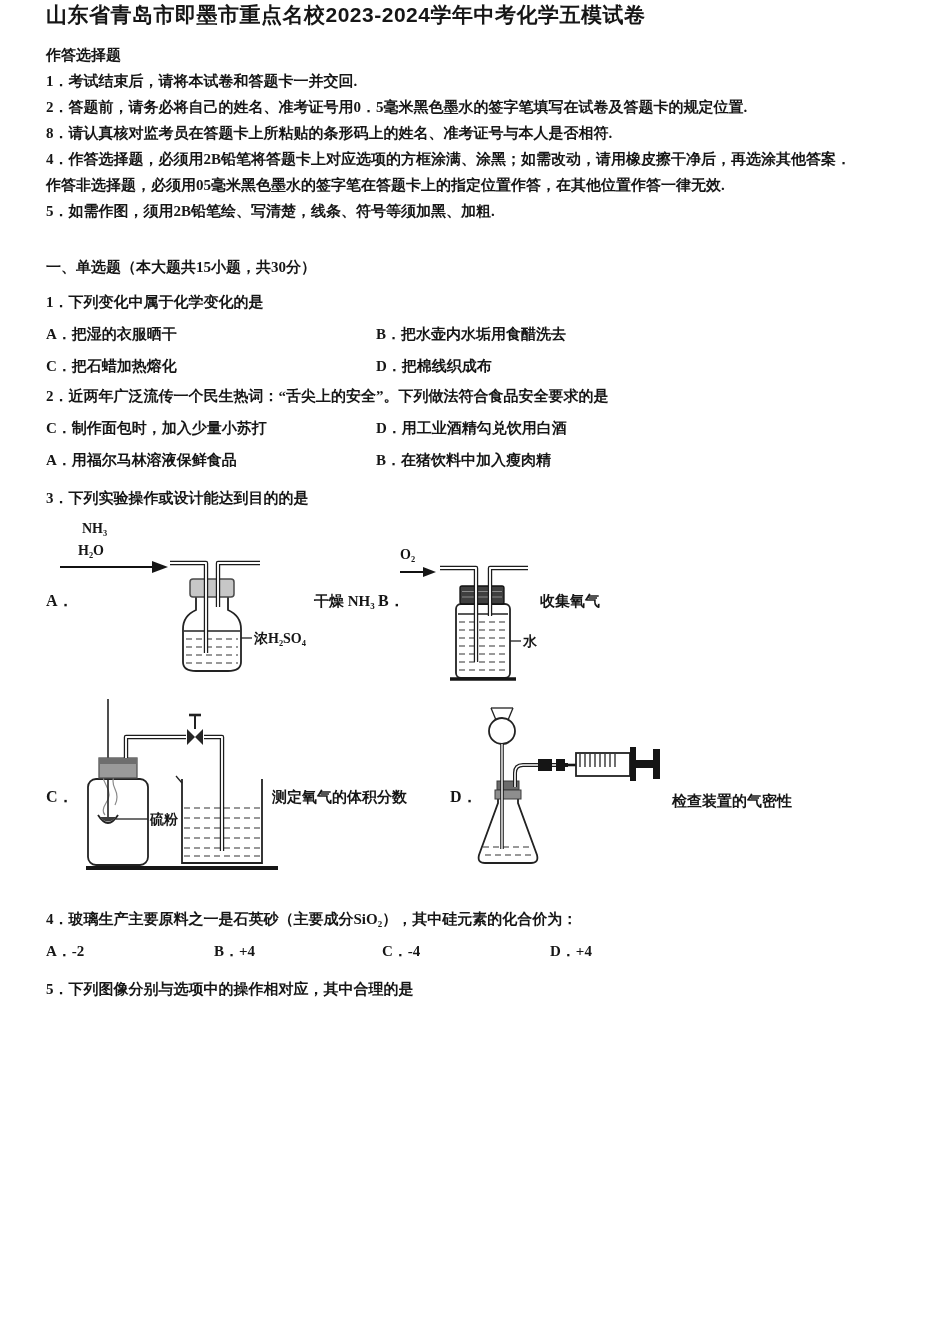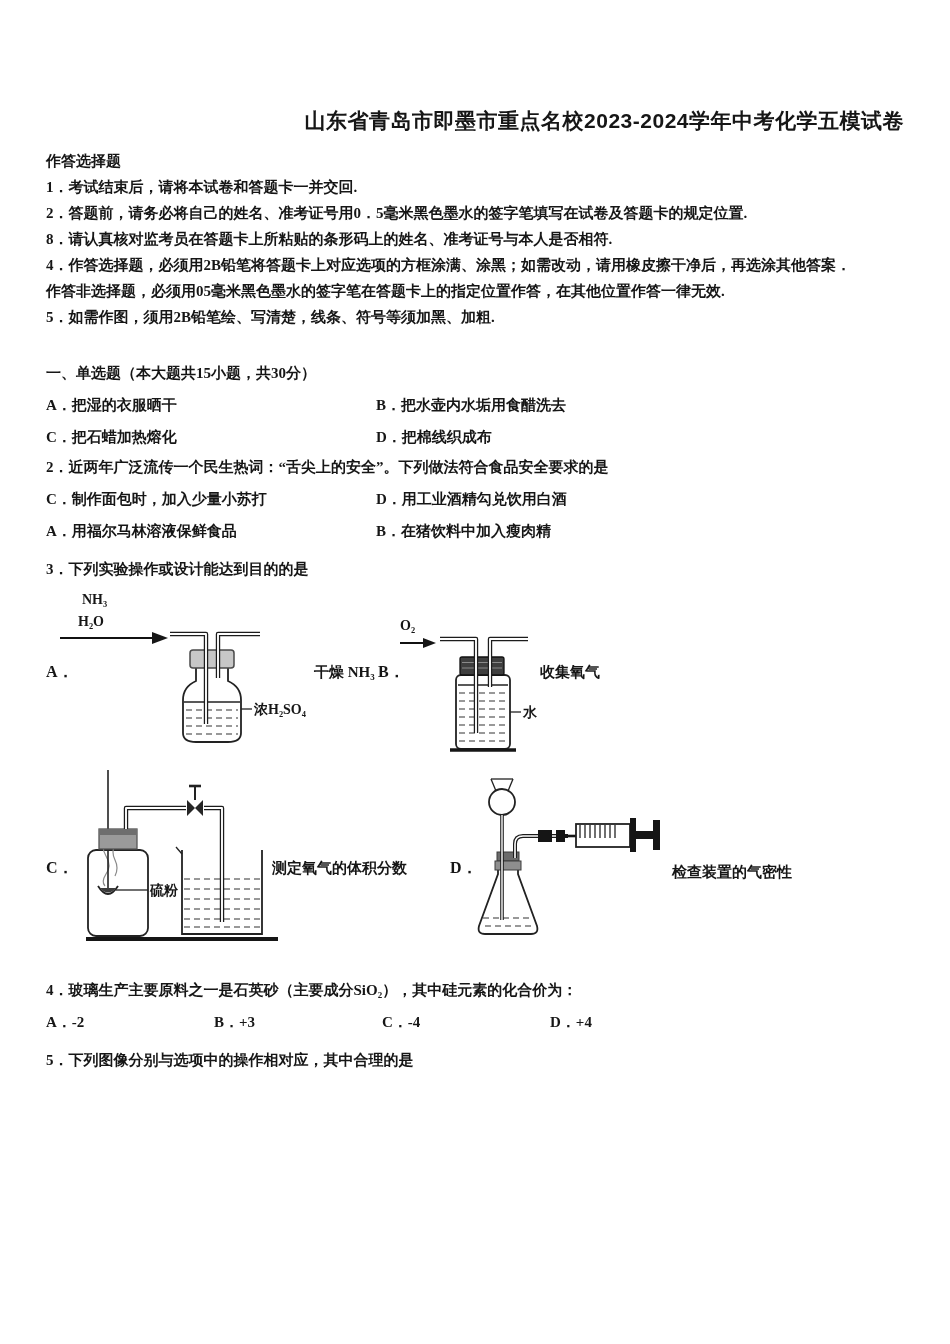--- a/index.html
+++ b/index.html
@@ -3,21 +3,21 @@
 <meta charset="utf-8">
 <style>
   html,body{margin:0;padding:0;background:#fff;}
   body{
     width:950px;height:1344px;overflow:hidden;position:relative;
     font-family:"Liberation Serif","DejaVu Serif",serif;
     color:#161616;font-weight:700;font-size:15px;
   }
   .page{padding:0 46px;}
   .title{
-    margin:0;padding-top:106px;text-align:right;
+    margin:0;text-align:left;
     font-family:"Liberation Sans","DejaVu Sans",sans-serif;
     font-size:21px;font-weight:800;line-height:30px;letter-spacing:.5px;
   }
   .notice{margin-top:12px;}
   .notice-heading{line-height:26px;}
   .notice-item{line-height:26px;max-width:812px;}
   .section-heading{margin-top:30px;line-height:26px;}
   .stem{margin-top:9px;line-height:26px;}
   .optrow{margin-top:6px;line-height:26px;}
   .optrow .c1{display:inline-block;width:330px;}
@@ -50,20 +50,21 @@
     <div class="notice-item">1．考试结束后，请将本试卷和答题卡一并交回.</div>
     <div class="notice-item">2．答题前，请务必将自己的姓名、准考证号用0．5毫米黑色墨水的签字笔填写在试卷及答题卡的规定位置.</div>
     <div class="notice-item">8．请认真核对监考员在答题卡上所粘贴的条形码上的姓名、准考证号与本人是否相符.</div>
     <div class="notice-item">4．作答选择题，必须用2B铅笔将答题卡上对应选项的方框涂满、涂黑；如需改动，请用橡皮擦干净后，再选涂其他答案．作答非选择题，必须用05毫米黑色墨水的签字笔在答题卡上的指定位置作答，在其他位置作答一律无效.</div>
     <div class="notice-item">5．如需作图，须用2B铅笔绘、写清楚，线条、符号等须加黑、加粗.</div>
   </div>
 
   <div class="section-heading">一、单选题（本大题共15小题，共30分）</div>
 
   <div>
+    <div class="stem">1．下列变化中属于化学变化的是</div>
     <div class="optrow">
       <span class="c1">A．把湿的衣服晒干</span><span>B．把水壶内水垢用食醋洗去</span>
     </div>
     <div class="optrow">
       <span class="c1">C．把石蜡加热熔化</span><span>D．把棉线织成布</span>
     </div>
   </div>
 
   <div>
     <div class="stem" style="margin-top:4px">2．近两年广泛流传一个民生热词：“舌尖上的安全”。下列做法符合食品安全要求的是</div>
@@ -200,21 +201,21 @@
         <rect x="183" y="52" width="7" height="30" fill="#151515"></rect>
       </svg>
 
       <span class="abs caption" style="left:626px;top:278px">检查装置的气密性</span>
     </div>
   </div>
 
   <div>
     <div class="stem">4．玻璃生产主要原料之一是石英砂（主要成分SiO₂），其中硅元素的化合价为：</div>
     <div class="optrow optrow4">
-      <span class="c">A．-2</span><span class="c">B．+3</span><span class="c">C．-4</span><span>D．+4</span>
+      <span class="c">A．-2</span><span class="c">B．+4</span><span class="c">C．-4</span><span>D．+4</span>
     </div>
   </div>
 
   <div>
     <div class="stem" style="margin-top:12px">5．下列图像分别与选项中的操作相对应，其中合理的是</div>
   </div>
 
 </div>
 
 </body></html>

